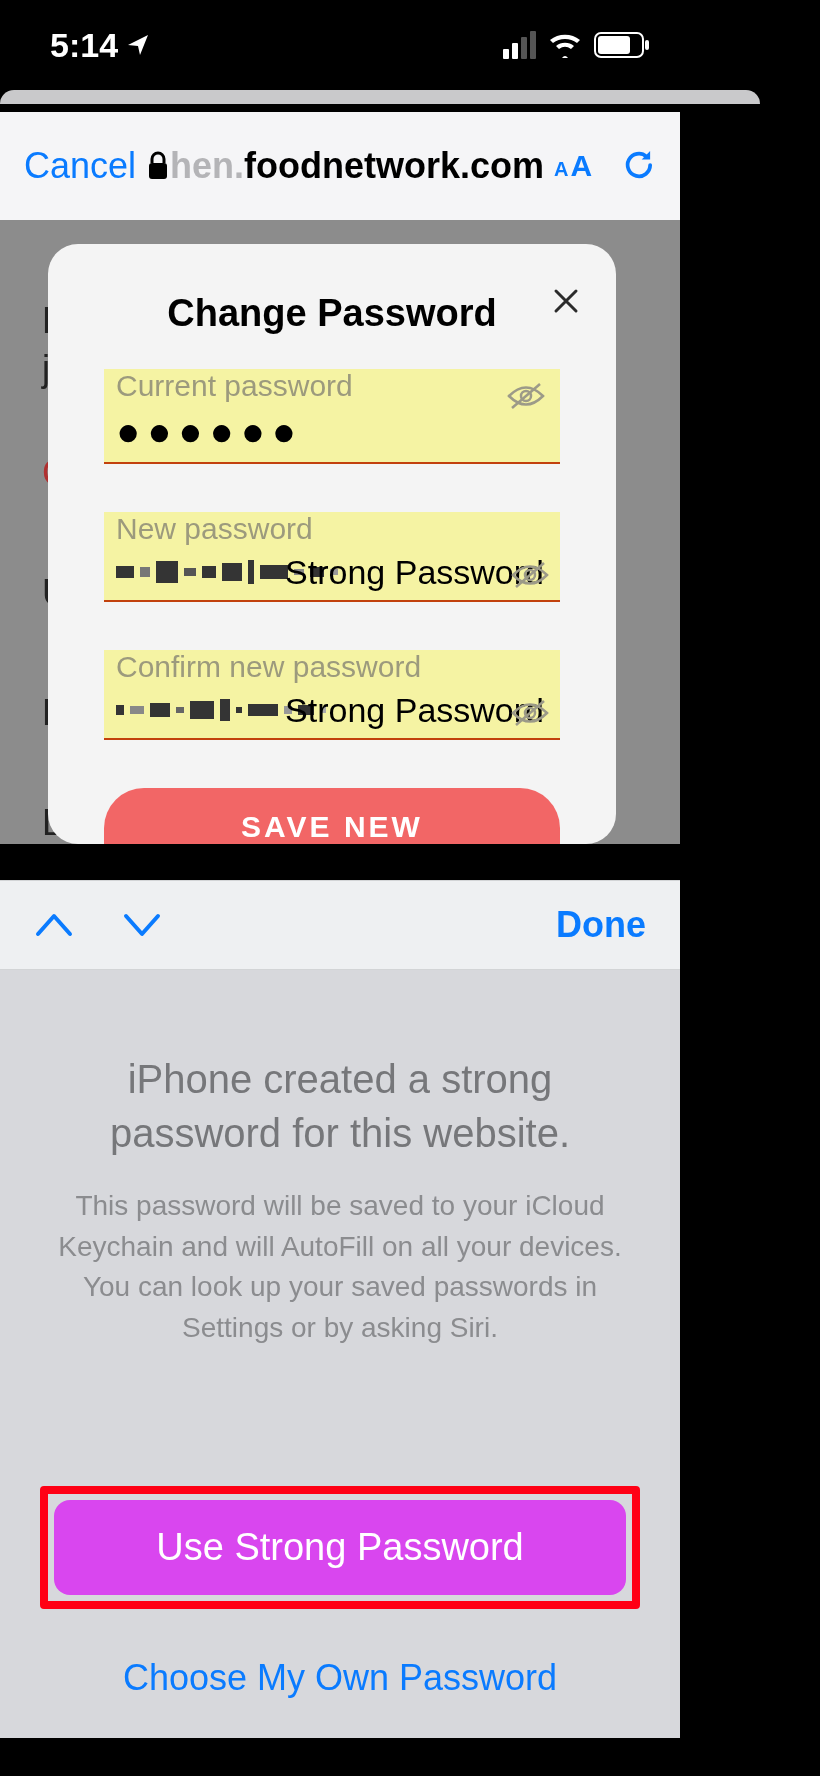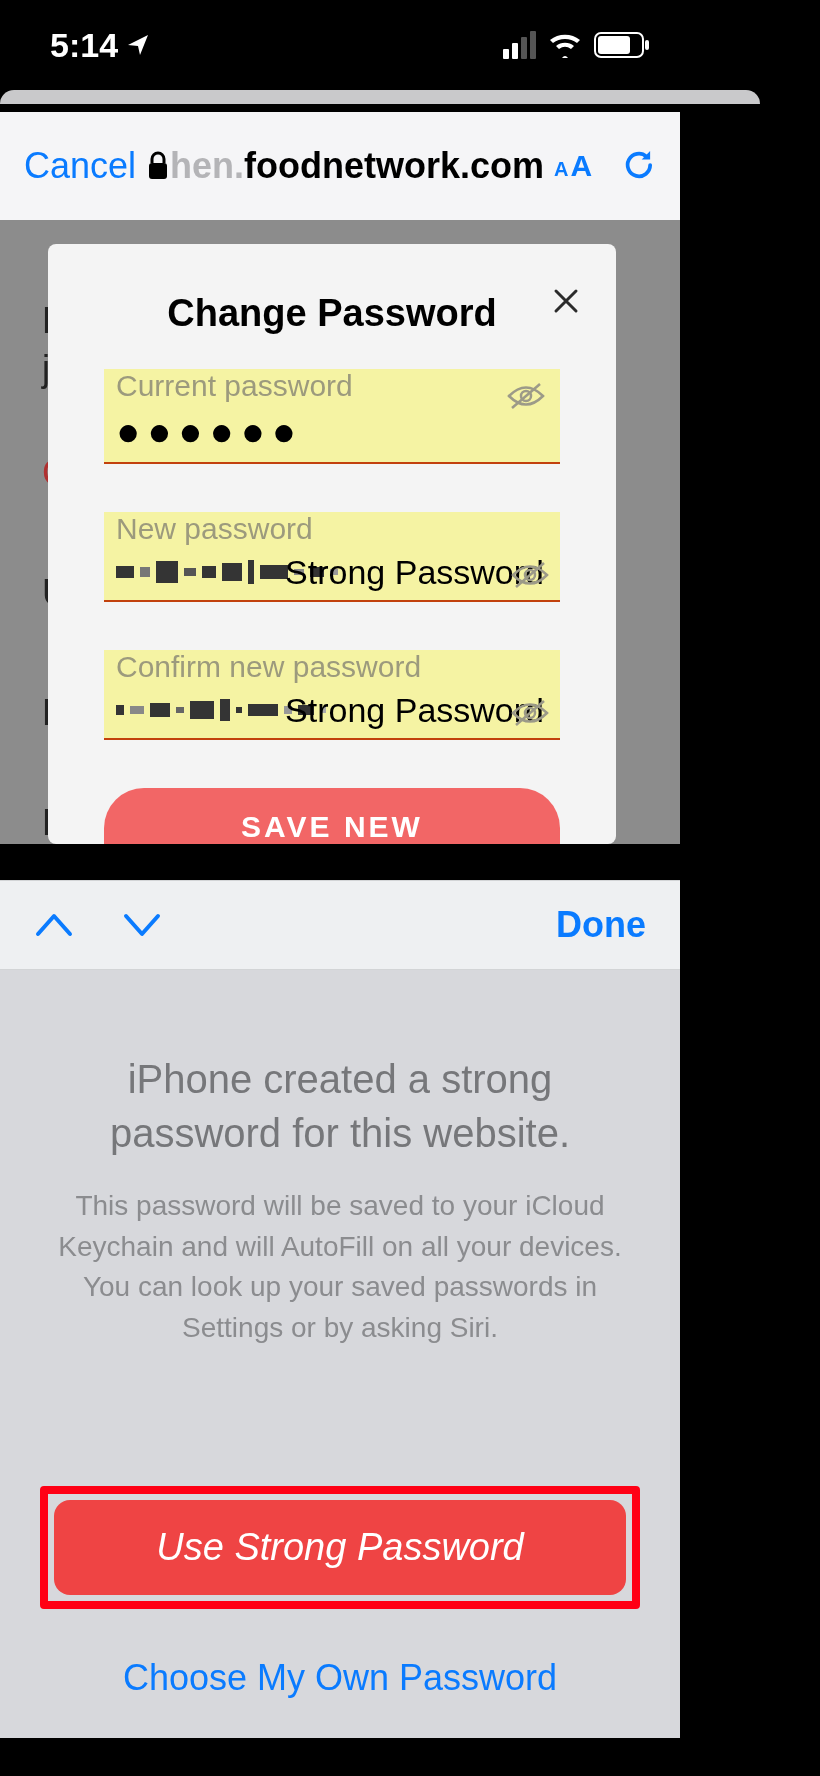--- a/index.html
+++ b/index.html
@@ -22,21 +22,21 @@
   .url-text { font-size: 36px; font-weight: 600; color: #000; }
   .url-faded { color: #b4b4b7; }
   .aa { color: #0a7bff; font-size: 30px; font-weight: 700; display: flex; align-items: baseline; gap: 2px; }
   .aa .small { font-size: 20px; }
 
   
   .page-backdrop { position: relative; width: 100%; height: 624px; background: #8c8c8c; overflow: hidden; }
   .bg-strip { position: absolute; left: 42px; font-size: 36px; color: #222; }
 
   
-  .modal { position: absolute; top: 24px; left: 48px; right: 64px; height: 600px; background: #f4f4f4; border-radius: 8px; padding: 48px 56px 0 56px; }
+  .modal { position: absolute; top: 24px; left: 48px; right: 64px; height: 600px; background: #f4f4f4; border-radius: 30px; padding: 48px 56px 0 56px; }
   .modal-close { position: absolute; top: 42px; right: 36px; font-size: 32px; color: #333; }
   .modal-title { text-align: center; font-size: 38px; font-weight: 700; color: #000; margin-bottom: 34px; }
   .field { position: relative; background: #f5f3a3; border-bottom: 2px solid #c2410c; padding: 6px 12px 8px 12px; margin-bottom: 48px; }
   .field-label { color: #9c9a7d; font-size: 30px; position: relative; top: -6px; }
   .field-value { font-size: 34px; color: #000; min-height: 40px; display: flex; align-items: center; }
   .field-suffix { position: absolute; right: 16px; bottom: 8px; font-size: 34px; color: #000; }
   .eye-icon { position: absolute; right: 10px; bottom: 6px; }
   .eye-icon.upper { right: 14px; top: 12px; bottom: auto; }
   .dots { font-size: 40px; letter-spacing: 7px; color: #000; }
   .pixelated { display: flex; gap: 6px; align-items: center; }
@@ -47,21 +47,21 @@
   .assistant-bar { width: 100%; height: 90px; background: #eef0f2; border-top: 1px solid #d2d4d6; border-bottom: 1px solid #d2d4d6; display: flex; align-items: center; justify-content: space-between; padding: 0 34px; margin-top: 36px; }
   .assistant-arrows { display: flex; gap: 48px; }
   .done { color: #0a7bff; font-size: 36px; font-weight: 600; }
 
   
   .keychain { width: 100%; height: 768px; background: #d7d8dc; padding: 82px 40px 0 40px; text-align: center; }
   .kc-heading { font-size: 40px; color: #76777a; line-height: 1.35; margin-bottom: 26px; }
   .kc-body { font-size: 28px; color: #8b8c8f; line-height: 1.45; padding: 0 10px; }
   .kc-buttons { margin-top: 138px; }
   .kc-primary-wrap { border: 8px solid #ff0015; border-radius: 4px; padding: 6px; }
-  .kc-primary { width: 100%; background: #ef4444; color: #fff; font-size: 38px; border: none; border-radius: 16px; padding: 26px 8px; font-style: italic; }
+  .kc-primary { width: 100%; background: #d946ef; color: #fff; font-size: 38px; border: none; border-radius: 16px; padding: 26px 8px; }
   .kc-secondary { display: block; width: 100%; margin-top: 48px; background: transparent; border: none; color: #0a7bff; font-size: 36px; }
 
   
   .home-indicator { position: absolute; bottom: 12px; left: 50%; transform: translateX(-50%); width: 260px; height: 10px; border-radius: 6px; background: #000; }
 
   .screen { position: relative; width: 680px; height: 1776px; background: #000; }
 </style>
 </head>
 <body>
 

